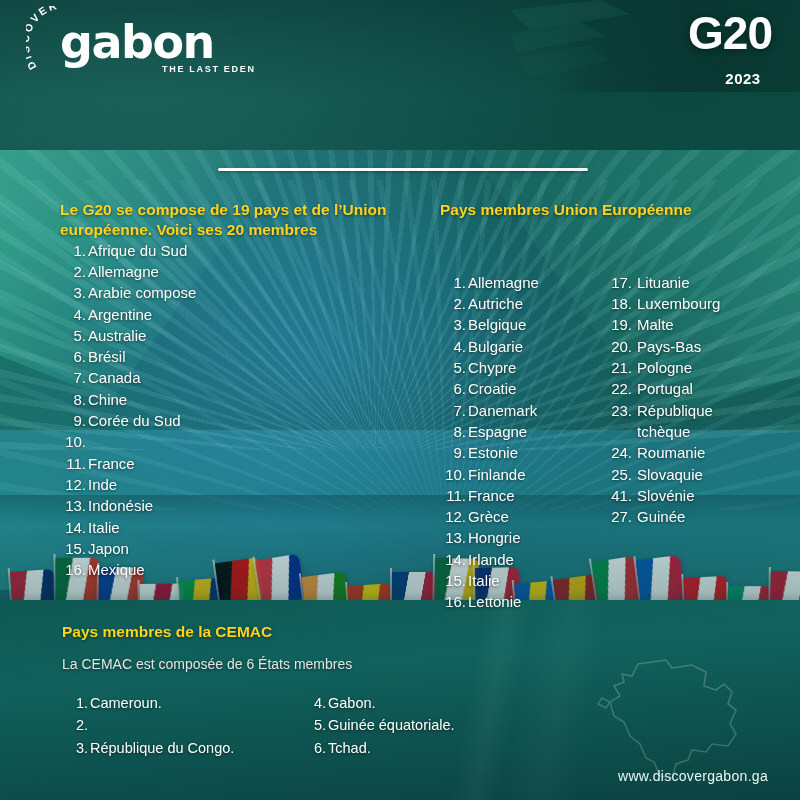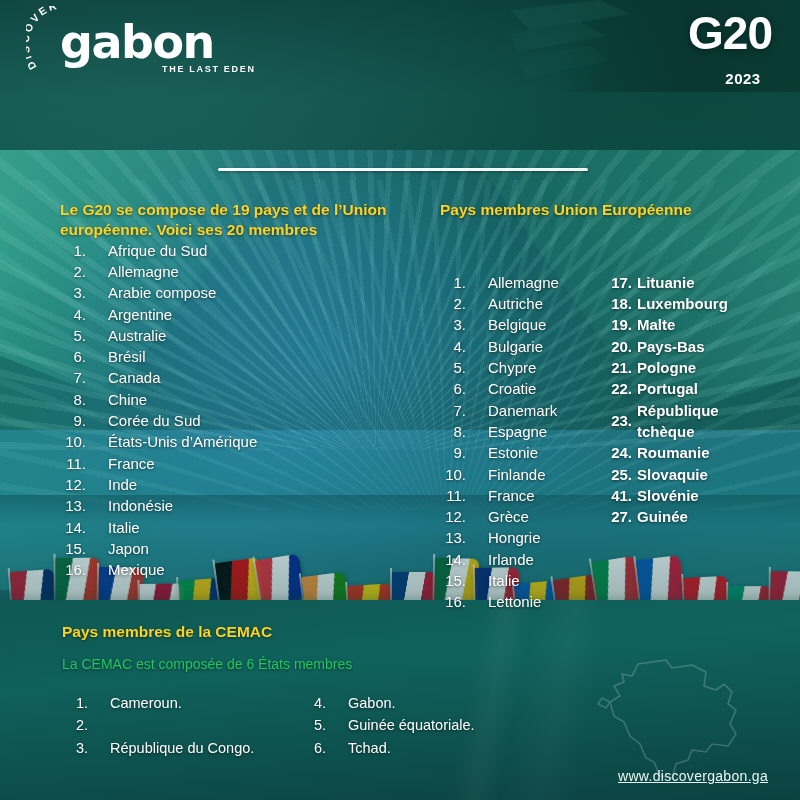--- a/index.html
+++ b/index.html
@@ -180,48 +180,48 @@
   ol.nlist li{
     display:flex;
     font-size:15px;
     line-height:1.42;
     text-shadow:0 1px 3px rgba(0,0,0,.55);
     white-space:nowrap;
   }
   ol.nlist li .num{
     width:26px;text-align:right;flex:0 0 26px;
   }
-  ol.nlist li .lbl{margin-left:22px;}
+  ol.nlist li .lbl{margin-left:2px;}
 
   .g20-list{margin-top:22px;padding-left:8px;}
   .eu-cols{display:flex;margin-top:52px;}
   .eu-cols .eu-a{width:168px;}
   .eu-cols .eu-b{width:150px;}
   .eu-cols .eu-b .num{width:24px;flex:0 0 24px;}
   .eu-cols .eu-b .lbl{margin-left:5px;white-space:normal;}
-  .eu-cols .eu-b li{align-items:center;font-weight:bold;}
+  .eu-cols .eu-b li{align-items:flex-start;}
 
   
   .cemac{position:absolute;left:62px;top:622px;width:560px;}
   .cemac .h-yellow{font-size:15.5px;}
   .cemac-desc{
-    color:#22c55e;font-size:14px;margin-top:14px;
+    color:#e5e5e5;font-size:14px;margin-top:14px;
     text-shadow:0 1px 3px rgba(0,0,0,.5);
   }
   .cemac-cols{display:flex;margin-top:20px;}
   .cemac-cols .cc{width:238px;}
   .cemac-cols ol.nlist li{font-size:14.5px;line-height:1.55;}
 
   
   .footer{
     position:absolute;left:0;right:0;bottom:16px;
     display:flex;align-items:center;justify-content:flex-end;
     padding-right:32px;gap:22px;color:#eaf6f3;
   }
-  .footer-url{font-size:14px;letter-spacing:.3px;text-decoration:underline;}
+  .footer-url{font-size:14px;letter-spacing:.3px;}
   .footer-right{display:flex;align-items:center;gap:7px;}
   .footer-label{font-size:12.5px;letter-spacing:.6px;}
   .social{display:flex;align-items:center;gap:6px;}
   .social svg{width:15px;height:15px;display:block;fill:#eaf6f3;}
 </style>
 </head>
 <body>
 
 <div id="poster">
 
@@ -393,21 +393,20 @@
           <li>
             <span class="num">8.</span>
             <span class="lbl">Chine</span>
           </li>
           <li>
             <span class="num">9.</span>
             <span class="lbl">Corée du Sud</span>
           </li>
           <li>
             <span class="num">10.</span>
-            <span class="lbl">États-Unis d’Amérique</span>
           </li>
           <li>
             <span class="num">11.</span>
             <span class="lbl">France</span>
           </li>
           <li>
             <span class="num">12.</span>
             <span class="lbl">Inde</span>
           </li>
           <li>

